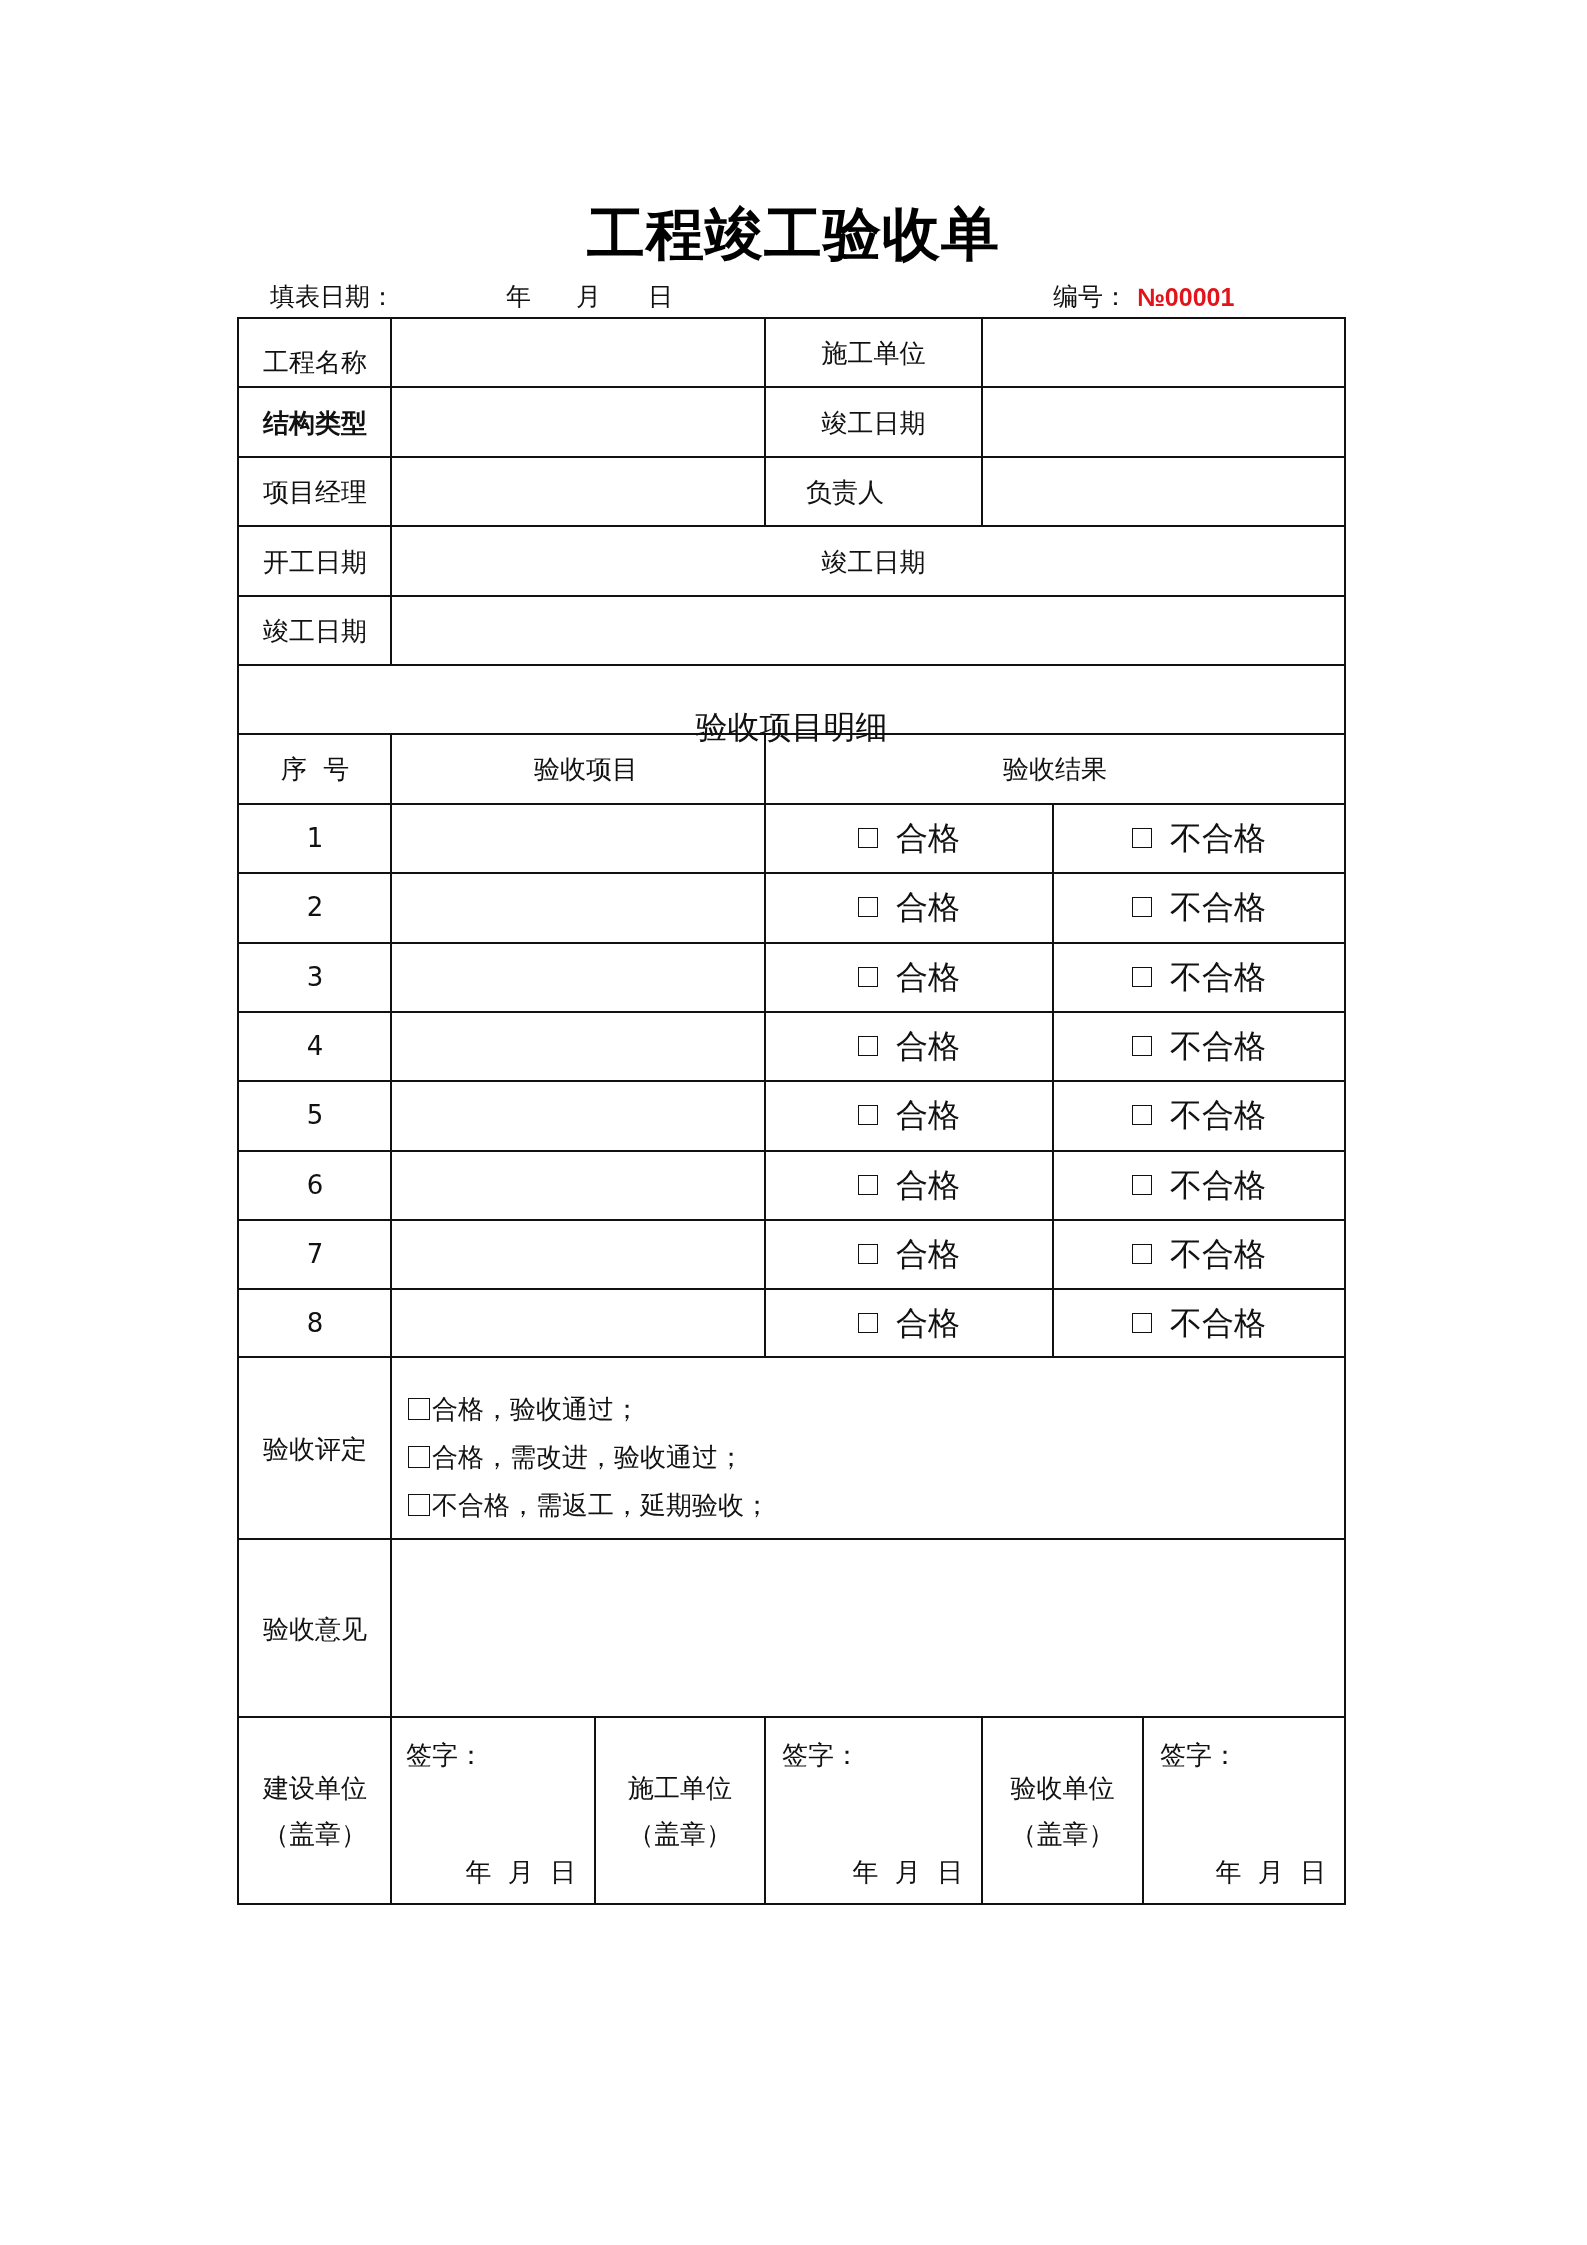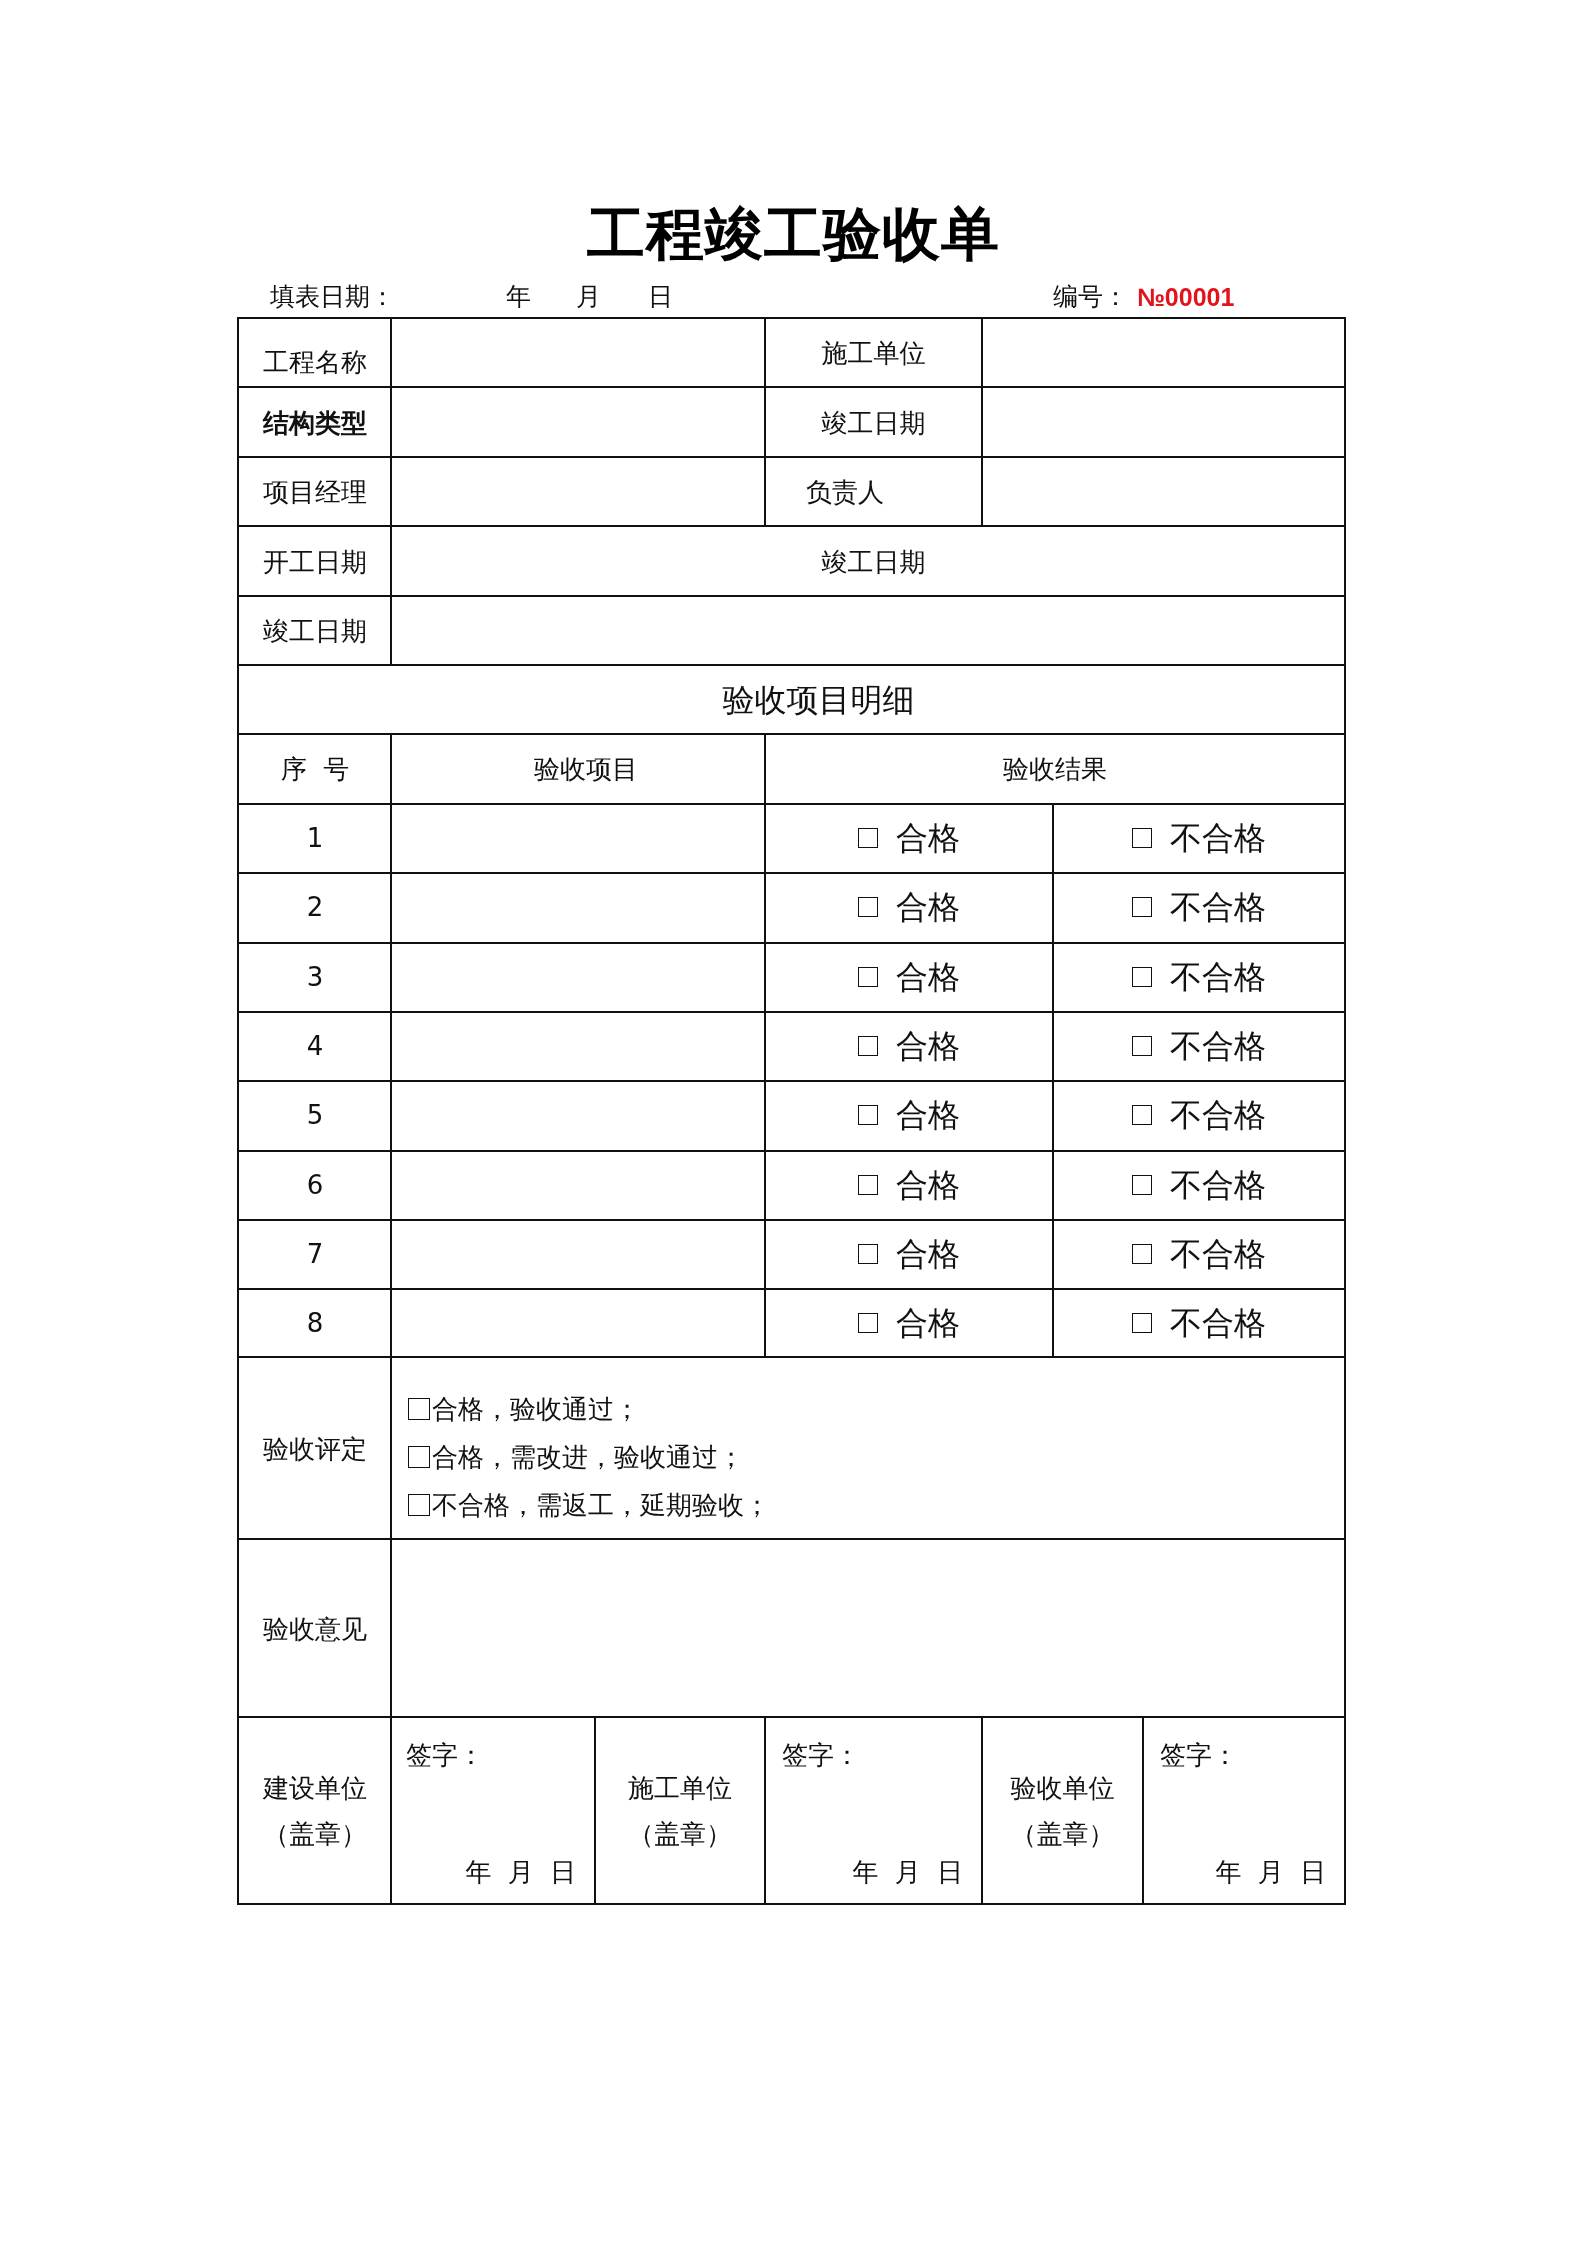--- a/index.html
+++ b/index.html
@@ -90,21 +90,21 @@
 <div class="cell" style="left:983px;top:457px;width:361px;height:69px;"></div>
 
 <div class="cell" style="left:239px;top:527px;width:152px;height:69px;">开工日期</div>
 <div class="cell" style="left:392px;top:527px;width:372px;height:69px;"></div>
 <div class="cell" style="left:766px;top:527px;width:215px;height:69px;">竣工日期</div>
 <div class="cell" style="left:983px;top:527px;width:361px;height:69px;"></div>
 
 <div class="cell" style="left:239px;top:596px;width:152px;height:69px;">竣工日期</div>
 <div class="cell" style="left:392px;top:596px;width:952px;height:69px;"></div>
 
-<div class="cell sec-title" style="left:239px;top:665px;width:1105px;height:69px;padding-left:27px;">验收项目明细</div>
+<div class="cell sec-title" style="left:239px;top:692px;width:1105px;height:69px;">验收项目明细</div>
 <div class="cell" style="left:239px;top:734px;width:152px;height:69px;white-space:pre;">序  号</div>
 <div class="cell" style="left:400px;top:734px;width:372px;height:69px;">验收项目</div>
 <div class="cell" style="left:766px;top:734px;width:578px;height:69px;">验收结果</div>
 
 <div id="detail-rows">
     <div class="cell" style="left:239px;top:804px;width:152px;height:68px;">1</div>
     <div class="cell" style="left:392px;top:804px;width:372px;height:68px;"></div>
     <div class="cell" style="left:766px;top:804px;width:286px;height:68px;">
       <span class="res">
         <span class="chk"></span>

